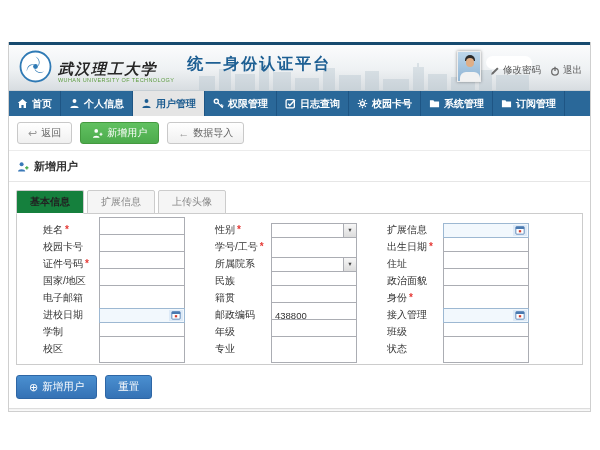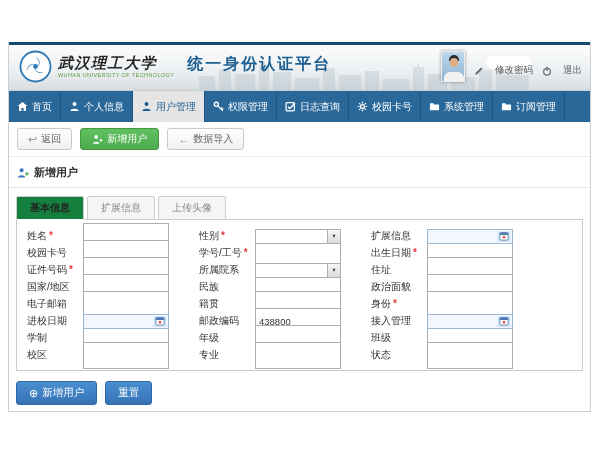--- a/index.html
+++ b/index.html
@@ -6,56 +6,56 @@
   body { background:#fff; font-family:"Liberation Sans", sans-serif; }
   .canvas { position:relative; width:600px; height:450px; background:#ffffff; overflow:hidden; }
   .app { position:absolute; left:8px; top:42px; width:583px; height:370px; background:#fff;
          border:1px solid #cfcfcf; border-top:none; overflow:hidden; }
   .topbar { height:3px; background:#164a6f; }
   
   .header { position:relative; height:46px; background:linear-gradient(180deg,#fbfcfd 0%,#eef1f3 55%,#d8dde1 100%);
             border-bottom:1px solid #c6ced4; overflow:hidden; }
   .skyline { position:absolute; bottom:0; left:190px; opacity:.35; }
   .cloud { position:absolute; right:58px; top:11px; width:46px; height:13px; background:#fff; border-radius:8px; opacity:.95; }
-  .brand { position:absolute; left:10px; top:5px; display:flex; align-items:center; }
+  .brand { position:absolute; left:10px; top:5px; display:flex; align-items:flex-end; }
   .uni-names { margin-left:6px; }
   .uni-cn { font-family:"DejaVu Serif", serif; font-style:italic; font-weight:bold; font-size:15px;
             color:#262626; letter-spacing:1.5px; white-space:nowrap; line-height:1.1; }
   .uni-en { font-size:5.5px; color:#5d9c40; letter-spacing:.4px; white-space:nowrap; }
   .platform-title { margin-left:13px; font-size:16px; font-weight:bold; color:#1d5f93; letter-spacing:2px; white-space:nowrap; align-self:center; padding-bottom:4px; }
   .user-area { position:absolute; right:8px; top:6px; display:flex; align-items:flex-end; gap:9px; }
   .avatar { width:24px; height:31px; background:linear-gradient(#bcd6ea,#8fb4d4); border:1px solid #eee;
             box-shadow:0 0 3px rgba(0,0,0,.4); position:relative; overflow:hidden; cursor:pointer; }
   .avatar .hair { position:absolute; left:7px; top:3px; width:10px; height:6px; background:#2a2a2a; border-radius:5px 5px 0 0; }
   .avatar .face { position:absolute; left:8px; top:6px; width:8px; height:9px; background:#dfae86; border-radius:4px; }
   .avatar .body { position:absolute; left:2px; bottom:0; width:20px; height:9px; background:#f2f2f2; border-radius:6px 6px 0 0; }
-  .hlink { display:flex; align-items:center; gap:11px; font-size:9.5px; color:#555; margin-bottom:5px; cursor:pointer; text-decoration:none; white-space:nowrap; }
+  .hlink { display:flex; align-items:center; gap:3px; font-size:9.5px; color:#555; margin-bottom:5px; cursor:pointer; text-decoration:none; white-space:nowrap; }
   .hlink svg { color:#6b6b6b; }
   
-  .nav { display:flex; background:#2a6899; height:31px; font-weight:normal; }
+  .nav { display:flex; background:#2a6899; height:25px; font-weight:bold; }
   .nav-item { display:flex; align-items:center; gap:4px; padding:0 8px; color:#fff; font-size:10px;
               border-right:1px solid #1e5584; cursor:pointer; white-space:nowrap; }
   .nav-item.active { background:#e5e5e5; color:#1c5c90; }
   .nicon { display:flex; align-items:center; }
   
   .toolbar { display:flex; gap:8px; padding:6px 8px; background:#fff; border-bottom:1px solid #ececec; }
   .btn-light { display:flex; align-items:center; gap:4px; padding:3px 10px; background:linear-gradient(#fff,#f0f0f0);
                border:1px solid #c9c9c9; border-radius:3px; color:#666; font-size:10px; cursor:pointer; }
   .btn-light .arrow { color:#979797; font-size:11px; line-height:1; }
   .btn-green { display:flex; align-items:center; gap:4px; padding:3px 11px; background:linear-gradient(#61c161,#4cab4c);
                border:1px solid #44993f; border-radius:3px; color:#fff; font-size:10px; cursor:pointer; }
   
   .section { padding:0 0 0 0; }
   .section-header { display:flex; align-items:center; gap:5px; padding:8px 8px 7px; font-size:11px; font-weight:bold;
                     color:#333; border-bottom:1px solid #e6e6e6; }
   .tabs { display:flex; gap:3px; padding:8px 7px 0; margin-bottom:-1px; position:relative; z-index:2; }
   .tab { padding:4px 13px; font-size:10px; color:#888; background:#f5f5f5; border:1px solid #ccc;
          border-radius:2px 2px 0 0; cursor:pointer; white-space:nowrap; }
   .tab.active { background:#15803d; color:#222; font-weight:bold; border-bottom-color:#fff; }
-  .tab-panel { border:1px solid #ccc; margin:0 7px; background:#fff; padding:9px 10px 8px; position:relative; z-index:1; }
+  .tab-panel { border:1px solid #ccc; margin:0 7px; background:#fff; padding:9px 26px 8px; position:relative; z-index:1; }
   .form { display:flex; gap:30px; }
   .fcol { display:flex; flex-direction:column; gap:3px; }
   .frow { display:flex; align-items:center; height:14px; }
   .flabel { width:56px; font-size:10px; color:#333; flex-shrink:0; white-space:nowrap; }
   .req { color:#e53935; font-weight:bold; margin-left:2px; }
   .tinput { width:86px; height:27px; border:1px solid #abadb3; font-size:9.5px; padding:0 3px; color:#333;
             font-family:"Liberation Sans",sans-serif; }
   .selwrap { width:86px; height:15px; border:1px solid #abadb3; background:#fff; position:relative; cursor:pointer; }
   .selarrow { position:absolute; right:0; top:0; width:13px; height:100%; background:linear-gradient(#f7f7f7,#dcdcdc);
               border-left:1px solid #abadb3; display:flex; align-items:center; justify-content:center;

